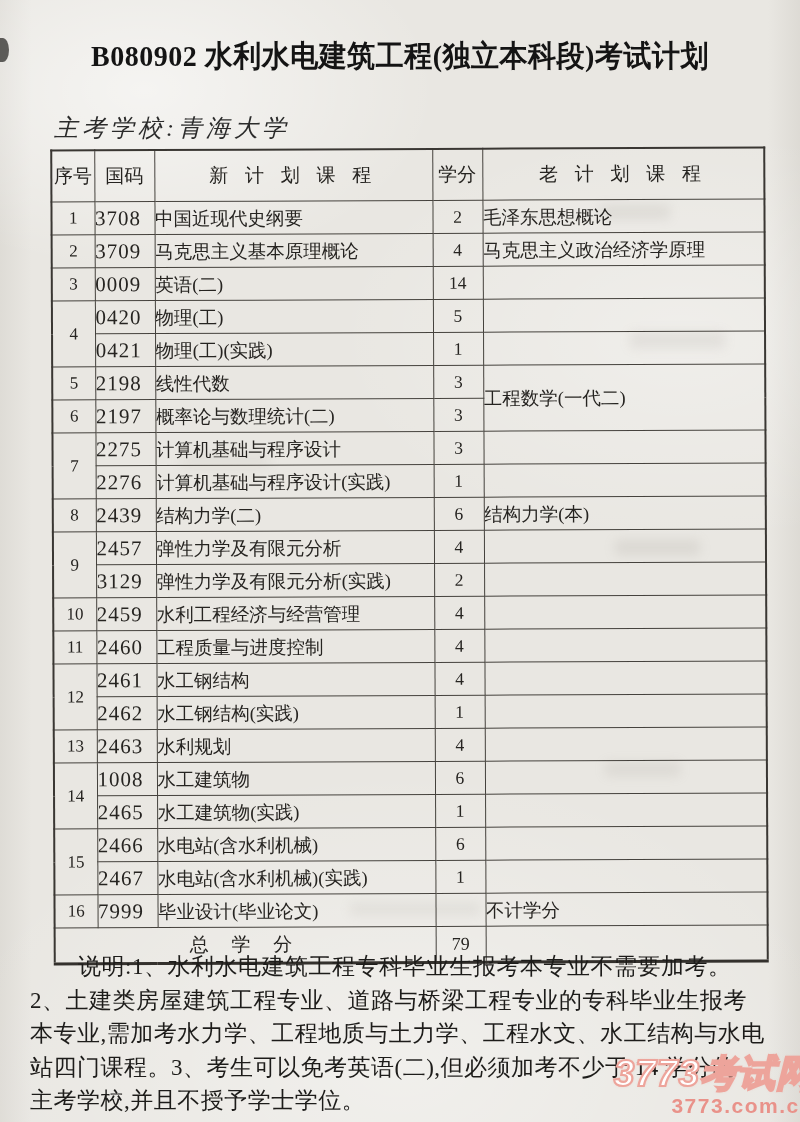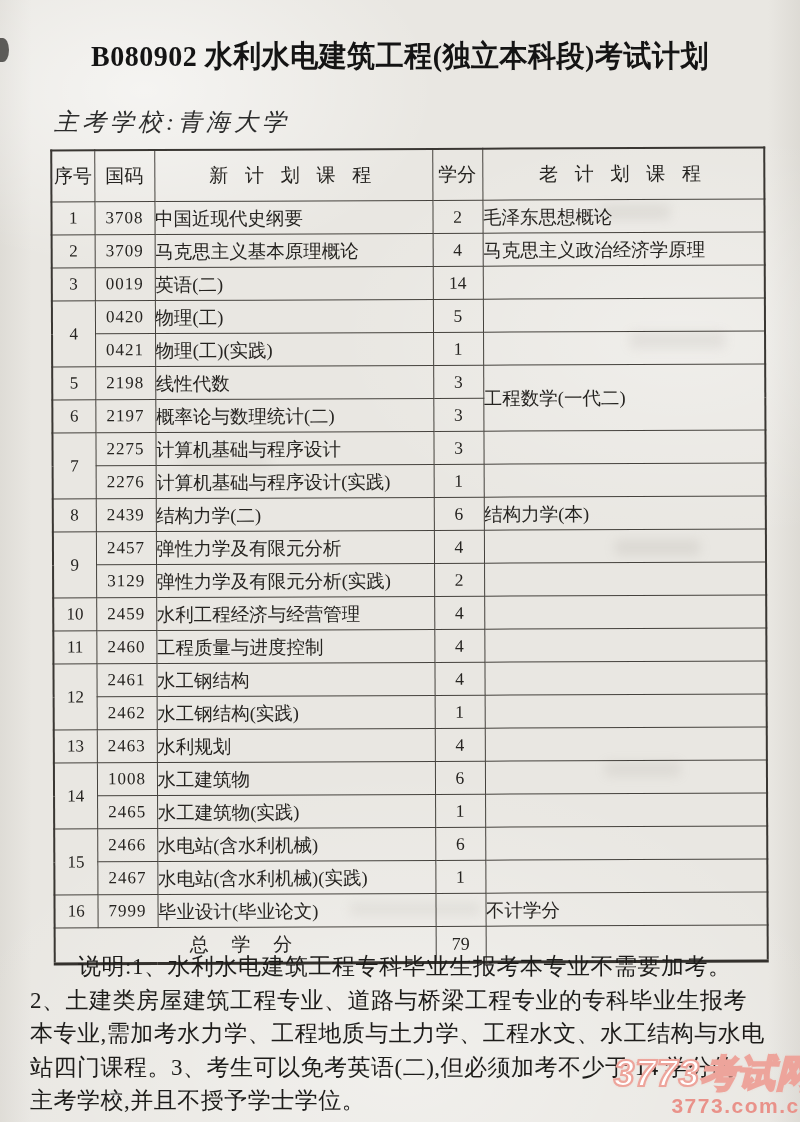--- a/index.html
+++ b/index.html
@@ -18,21 +18,21 @@
       radial-gradient(ellipse 600px 400px at 50% 95%, rgba(255,255,255,.35), rgba(255,255,255,0) 75%),
       linear-gradient(90deg, rgba(190,186,178,.25) 0%, rgba(233,231,226,0) 4%, rgba(233,231,226,0) 96%, rgba(190,186,178,.28) 100%);
   }
   .doc-title{
     position:absolute;top:37px;left:0;width:100%;
     text-align:center;font-size:28px;font-weight:bold;color:#141414;
     letter-spacing:0.5px;transform:scaleY(1.07);
     white-space:nowrap;
   }
   .school-line{
-    position:absolute;top:106px;left:54px;
+    position:absolute;top:112px;left:54px;
     font-size:24px;font-style:italic;color:#2b2b2b;letter-spacing:4px;
     white-space:nowrap;
   }
   table.plan{
     position:absolute;top:148px;left:52px;width:713px;
     border-collapse:collapse;table-layout:fixed;
     transform:rotate(-0.25deg);
     border:2.4px solid #3a3733;
     border-bottom:3.2px solid #34312d;
   }
@@ -40,21 +40,21 @@
     border:1.6px solid #45423d;
     padding:0;color:#262421;
     overflow:hidden;white-space:nowrap;
   }
   thead th{
     height:50px;font-size:19px;font-weight:normal;text-align:center;margin-left:30px;
   }
   th.h-wide{letter-spacing:6px;}
   tbody td{height:32px;font-size:18.5px;}
   td.c-no{ text-align:center;font-size:17px;color:#35322e;}
-  td.c-code{text-align:center;font-size:17px;letter-spacing:1px;color:#35322e;}
+  td.c-code{font-size:21px;letter-spacing:1px;color:#35322e;}
   td.c-course{padding-left:9px;}
   td.c-credits{text-align:center;font-size:17.5px;}
   td.c-old{padding-left:10px;}
   tfoot td{height:34px;font-size:19px;}
   td.total-label{text-align:center;letter-spacing:9px;}
   td.total-credits{text-align:center;font-size:18px;margin-left:8px;}
   .notes{
     position:absolute;left:30px;top:950px;width:760px;
     font-size:23px;line-height:33.5px;color:#1d1c1a;letter-spacing:0.5px;
   }
@@ -131,21 +131,21 @@
       </tr>
       <tr>
         <td class="c-no">2</td>
         <td class="c-code">3709</td>
         <td class="c-course">马克思主义基本原理概论</td>
         <td class="c-credits">4</td>
         <td class="c-old">马克思主义政治经济学原理</td>
       </tr>
       <tr>
         <td class="c-no">3</td>
-        <td class="c-code">0019</td>
+        <td class="c-code">0009</td>
         <td class="c-course">英语(二)</td>
         <td class="c-credits">14</td>
         <td class="c-old"></td>
       </tr>
       <tr>
         <td rowspan="2" class="c-no">4</td>
         <td class="c-code">0420</td>
         <td class="c-course">物理(工)</td>
         <td class="c-credits">5</td>
         <td class="c-old"></td>

